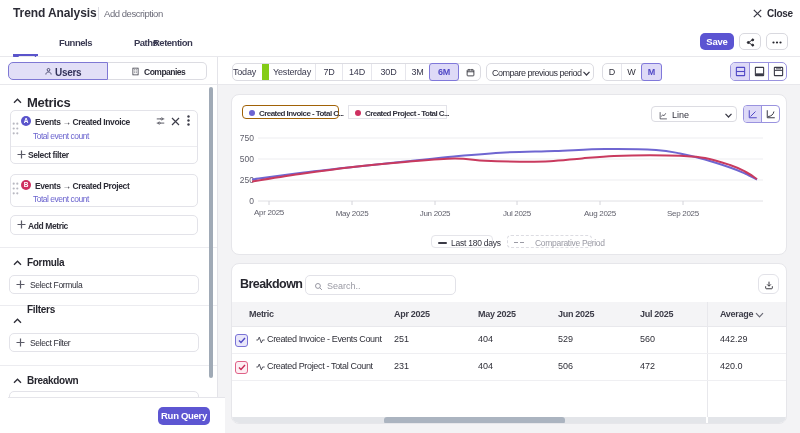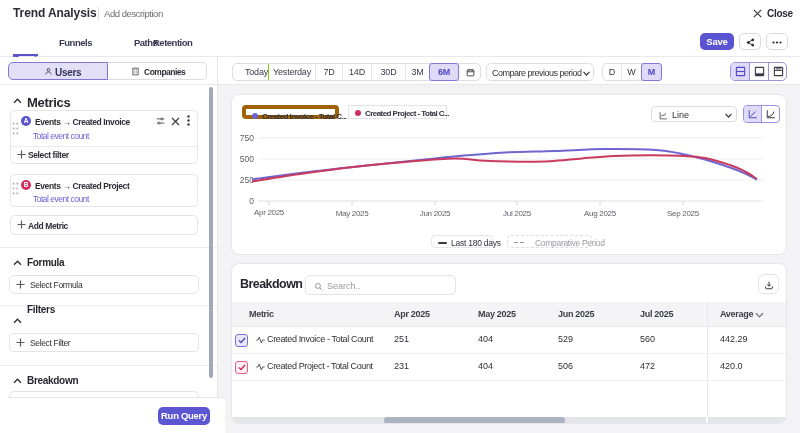--- a/index.html
+++ b/index.html
@@ -57,21 +57,21 @@
     </svg>
   <div class="abs bold" style="left:47px;top:4.5px;font-size:10px;letter-spacing:-0.3px;color:#33335a;">Users</div>
   <svg class="abs" style="left:123px;top:4.5px;" width="9" height="9" viewBox="0 0 24 24" fill="none" stroke="#33333e" stroke-width="2">
       <rect x="5" y="3" width="14" height="18"></rect>
       <path d="M9 7h2 M13 7h2 M9 11h2 M13 11h2 M9 15h2 M13 15h2"></path>
     </svg>
   <div class="abs bold" style="left:136px;top:4.5px;font-size:8.5px;letter-spacing:-0.5px;color:#2e2e3a;">Companies</div>
 </div>
 
 <div class="abs" style="left:232px;top:63px;width:249px;height:18px;border:1px solid #dcdce2;border-radius:5px;background:#fff;font-size:9px;letter-spacing:-0.2px;color:#3a3a4e;">
-  <div class="abs" style="left:0;top:0;width:36px;height:16px;line-height:16px;text-align:right;border-right:1px solid #84cc16;">Today</div>
+  <div class="abs" style="left:0;top:0;width:36px;height:16px;line-height:16px;text-align:left;border-right:7px solid #84cc16;">Today</div>
   <div class="abs" style="left:36px;top:0;width:47px;height:16px;line-height:16px;text-align:center;border-right:1px solid #e6e6ec;">Yesterday</div>
   <div class="abs" style="left:83px;top:0;width:27px;height:16px;line-height:16px;text-align:center;border-right:1px solid #e6e6ec;">7D</div>
   <div class="abs" style="left:110px;top:0;width:29px;height:16px;line-height:16px;text-align:center;border-right:1px solid #e6e6ec;">14D</div>
   <div class="abs" style="left:139px;top:0;width:34px;height:16px;line-height:16px;text-align:center;border-right:1px solid #e6e6ec;">30D</div>
   <div class="abs" style="left:173px;top:0;width:23px;height:16px;line-height:16px;text-align:center;">3M</div>
   <div class="abs bold" style="left:196px;top:-1px;width:30px;height:18px;line-height:17px;text-align:center;background:#dedaf7;border:1px solid #8078da;border-radius:3px;color:#5149c6;">6M</div>
   <svg class="abs" style="left:233px;top:3.5px;" width="9" height="9" viewBox="0 0 24 24" fill="none" stroke="#26262e" stroke-width="2.2">
       <rect x="3" y="5" width="18" height="16" rx="2"></rect>
       <path d="M8 2.5v5 M16 2.5v5 M3 10h18"></path>
     </svg>
@@ -200,21 +200,21 @@
   <div class="abs" style="left:9px;top:306px;width:190px;height:18px;border:1px solid #e3e3e9;border-radius:5px;background:#fff;"></div>
 
   <div class="abs" style="left:209px;top:2px;width:4px;height:291px;background:#a0aab6;border-radius:2px;"></div>
 </div>
 
 <div class="abs" style="left:0;top:397px;width:217px;height:36px;background:#fff;border-top:1px solid #e5e5ea;margin-left:8px;">
   <div class="abs bold" style="left:150px;top:9px;width:52px;height:18px;background:#5d56d2;border-radius:5px;color:#fff;font-size:9.5px;letter-spacing:-0.3px;text-align:center;line-height:18px;">Run Query</div>
 </div>
 
 <div class="abs" style="left:231px;top:94px;width:556px;height:161px;background:#fff;border:1px solid #e6e6ea;border-radius:8px;">
-  <div class="abs" style="left:10px;top:10px;width:97px;height:14px;border:4px solid #a16207;border-radius:4px;background:#fff;">
+  <div class="abs" style="left:10px;top:10px;width:97px;height:14px;border:1px solid #a16207;border-radius:4px;background:#fff;">
     <span class="abs" style="left:6px;top:4px;width:6px;height:6px;border-radius:50%;background:#6c63d2;"></span>
     <span class="abs bold" style="left:16px;top:2.5px;font-size:8px;letter-spacing:-0.55px;color:#32323e;white-space:nowrap;">Created Invoice - Total C...</span>
   </div>
   <div class="abs" style="left:116px;top:10px;width:99px;height:14px;border:1px solid #e3e3e9;border-radius:0;background:#fff;">
     <span class="abs" style="left:6px;top:4px;width:6px;height:6px;border-radius:50%;background:#ce3060;"></span>
     <span class="abs bold" style="left:16px;top:2.5px;font-size:8px;letter-spacing:-0.55px;color:#32323e;white-space:nowrap;">Created Project - Total C...</span>
   </div>
 
   <div class="abs" style="left:419px;top:11px;width:86px;height:16px;border:1px solid #dcdce2;border-radius:4px;background:#fff;">
     <svg class="abs" style="left:7px;top:3.5px;" width="9" height="9" viewBox="0 0 24 24" fill="none" stroke="#3a3a46" stroke-width="2">
@@ -314,21 +314,21 @@
 
   <div class="abs" style="left:0;top:63px;width:556px;height:27px;border-bottom:1px solid #efeff2;"></div>
   <div class="abs" style="left:3px;top:70px;width:13px;height:13px;border:1.5px solid #7a73d6;border-radius:3px;background:#e9e7fa;">
     <svg style="margin:2px auto 0;" width="8" height="7" viewBox="0 0 8 7">
         <path d="M1 3.5 L3 5.5 L7 1" stroke="#4f48c4" stroke-width="1.4" fill="none"></path>
       </svg>
   </div>
   <svg class="abs" style="left:23px;top:71px;" width="11" height="10" viewBox="0 0 24 24" fill="none" stroke="#3a3a46" stroke-width="2">
       <path d="M2 12 h4 l3-7 5 14 3-7 h5"></path>
     </svg>
-  <div class="abs" style="left:35px;top:69.5px;font-size:9px;letter-spacing:-0.35px;color:#2f2f38;">Created Invoice - Total Count</div>
+  <div class="abs" style="left:35px;top:69.5px;font-size:9px;letter-spacing:-0.35px;color:#2f2f38;">Created Invoice - Events Count</div>
   <div class="abs" style="left:162px;top:70px;font-size:9px;color:#2f2f38;">251</div>
   <div class="abs" style="left:246px;top:70px;font-size:9px;color:#2f2f38;">404</div>
   <div class="abs" style="left:326px;top:70px;font-size:9px;color:#2f2f38;">529</div>
   <div class="abs" style="left:408px;top:70px;font-size:9px;color:#2f2f38;">560</div>
   <div class="abs" style="left:488px;top:70px;font-size:9px;color:#2f2f38;">442.29</div>
 
   <div class="abs" style="left:0;top:90px;width:556px;height:27px;border-bottom:1px solid #efeff2;"></div>
   <div class="abs" style="left:3px;top:97px;width:13px;height:13px;border:1.5px solid #df6186;border-radius:3px;background:#fdeef3;">
     <svg style="margin:2px auto 0;" width="8" height="7" viewBox="0 0 8 7">
         <path d="M1 3.5 L3 5.5 L7 1" stroke="#c92b55" stroke-width="1.4" fill="none"></path>

